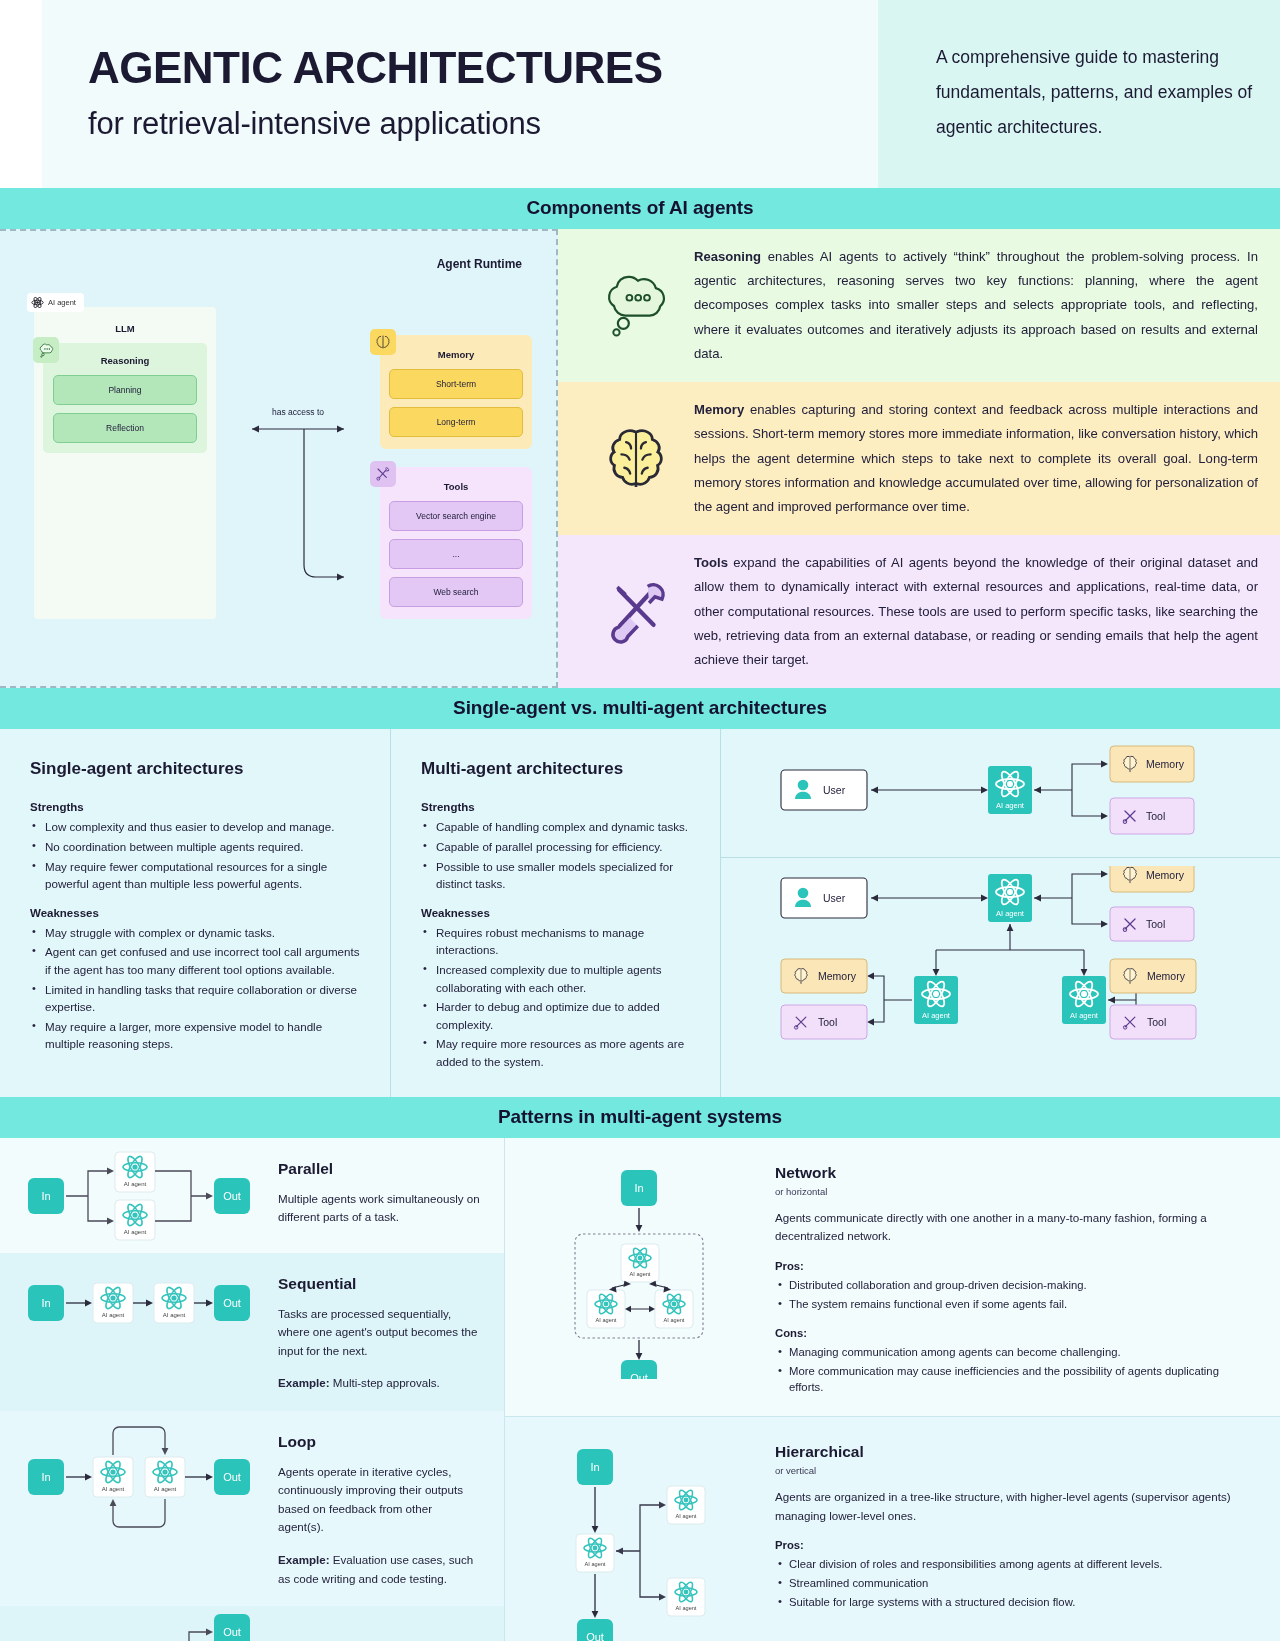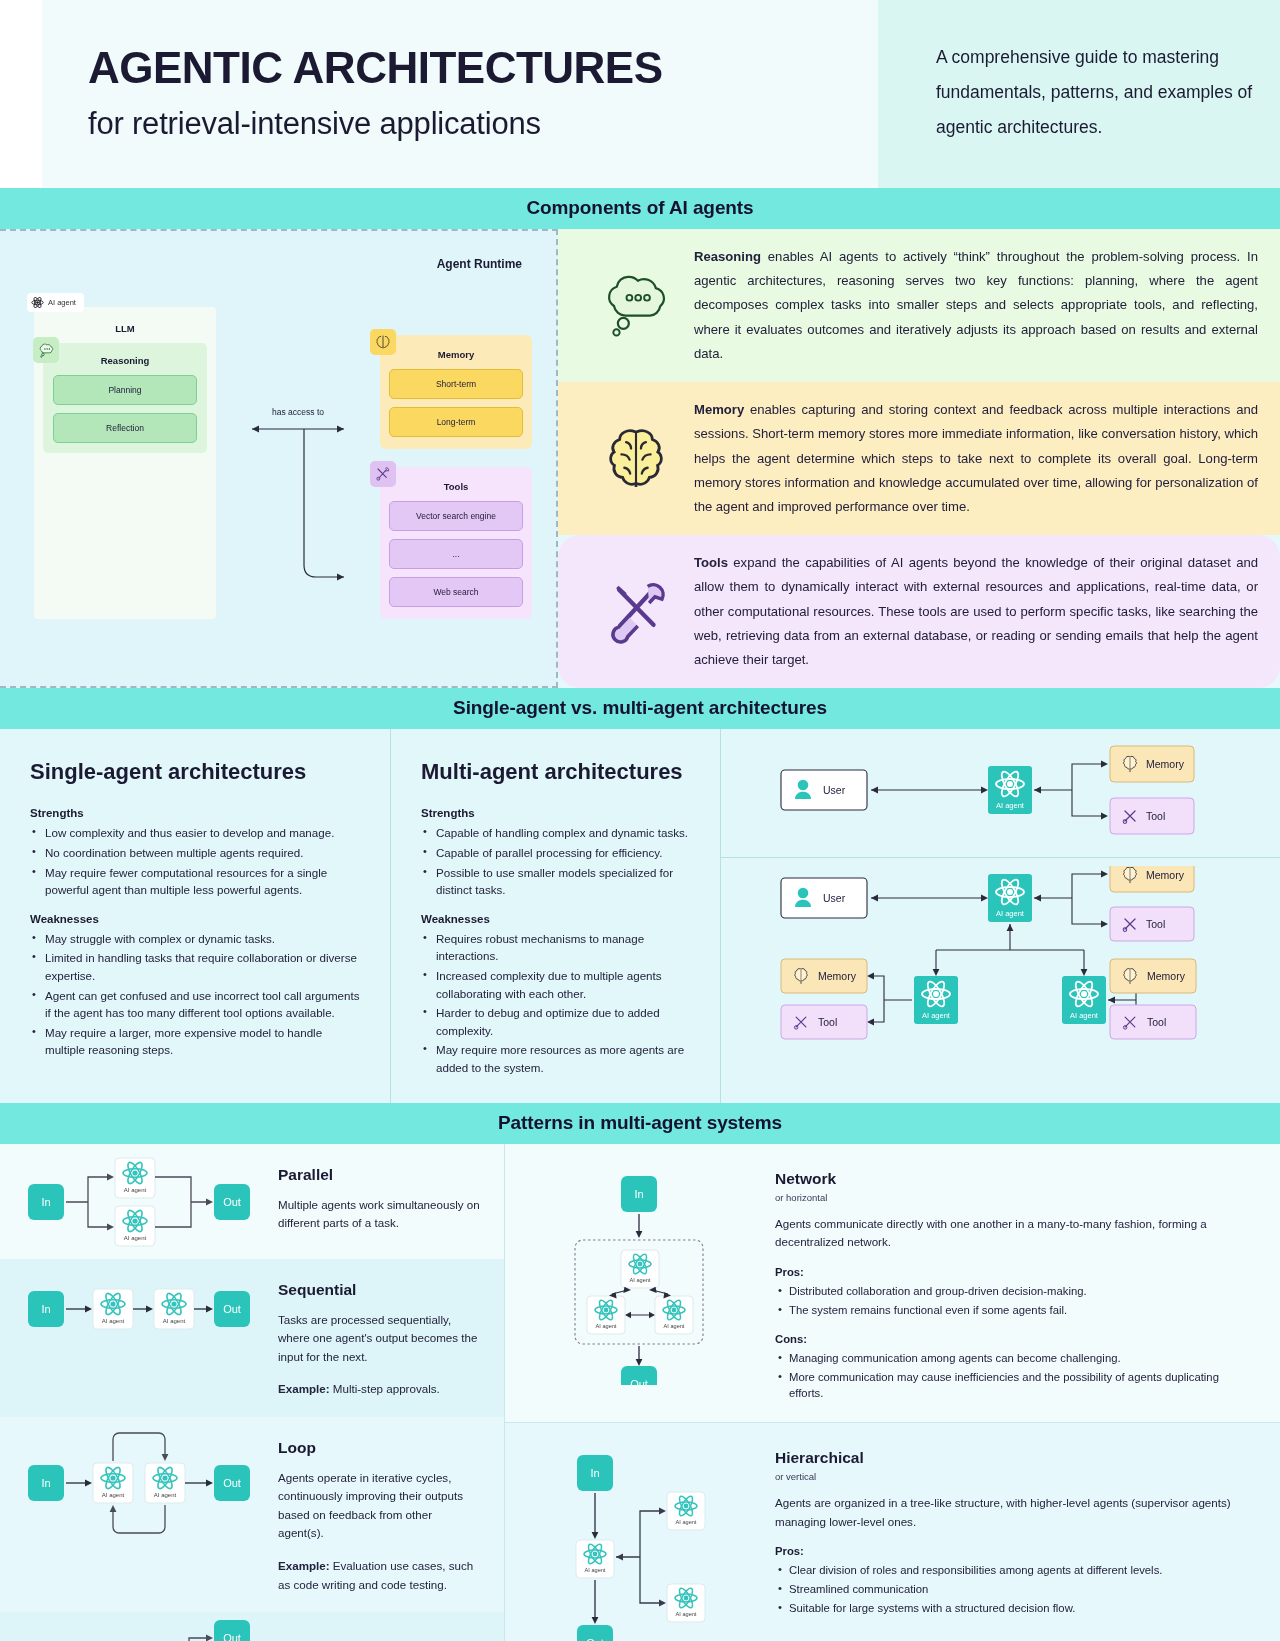--- a/index.html
+++ b/index.html
@@ -42,21 +42,21 @@
   .components { display: flex; width: 100%; background: #e6f8fb; }
   .comp-diagram {
     flex: 0 0 447px; background: #dff5fa;
     border: 2px dashed #9fb9c4; border-left: none;
     position: relative; padding: 18px 14px 10px 14px;
   }
   .comp-texts { flex: 1 1 auto; }
   .comp-row { display: flex; padding: 16px 22px 16px 20px; min-height: 120px;}
   .comp-row.reasoning { background: #e9fae2; }
   .comp-row.memory    { background: #fdeec2; }
-  .comp-row.tools     { background: #f4e6fb; border-radius: 22px; }
+  .comp-row.tools     { background: #f4e6fb; }
   .comp-icon { flex: 0 0 116px; display:flex; align-items:center; justify-content:center; }
   .comp-body { font-size: 13.1px; line-height: 1.85; text-align: justify; color:#23203c; }
   .comp-body b { font-weight: 700; }
 
   
   .runtime-label {
     position: absolute; right: 34px; top: 26px;
     font-size: 12px; font-weight: 700; color: #1c1a33;
   }
   .ai-agent-tag {
@@ -97,21 +97,21 @@
     position:absolute; left: 205px; top: 118px;
     font-size:8.5px; color:#23203c; width: 90px; text-align:center;
   }
 
   
   .cmp { display:flex; width:100%; background:#e2f7fa; }
   .cmp-col { padding: 30px 26px 24px 30px; }
   .cmp-col.a { flex: 0 0 390px; }
   .cmp-col.b { flex: 0 0 330px; border-left:1px solid #b9dfe6; }
   .cmp-diags { flex:1 1 auto; border-left:1px solid #b9dfe6; }
-  .cmp-h { font-size:22px; font-weight:700; margin-bottom:22px; color:#1c1a33; }
+  .cmp-h { font-size:17px; font-weight:700; margin-bottom:22px; color:#1c1a33; }
   .cmp-sub { font-size:11.5px; font-weight:700; margin:14px 0 5px; color:#1c1a33;}
   .cmp-list { list-style:none; }
   .cmp-list li {
     font-size:11.6px; line-height:1.52; padding-left:15px; position:relative;
     margin-bottom:2px; color:#24223d;
   }
   .cmp-list li:before {
     content:"•"; position:absolute; left:2px; top:-1px; font-size:11px; color:#24223d;
   }
   .diag-cell { height:129px; display:flex; align-items:center; justify-content:center; }
@@ -302,22 +302,22 @@
       <div class="cmp-h">Single-agent architectures</div>
       <div class="cmp-sub">Strengths</div>
       <ul class="cmp-list">
         <li>Low complexity and thus easier to develop and manage.</li>
         <li>No coordination between multiple agents required.</li>
         <li>May require fewer computational resources for a single powerful agent than multiple less powerful agents.</li>
       </ul>
       <div class="cmp-sub">Weaknesses</div>
       <ul class="cmp-list">
         <li>May struggle with complex or dynamic tasks.</li>
+        <li>Agent can get confused and use incorrect tool call arguments if the agent has too many different tool options available.</li>
         <li>Limited in handling tasks that require collaboration or diverse expertise.</li>
-        <li>Agent can get confused and use incorrect tool call arguments if the agent has too many different tool options available.</li>
         <li>May require a larger, more expensive model to handle multiple reasoning steps.</li>
       </ul>
     </div>
 
     <div class="cmp-col b">
       <div class="cmp-h">Multi-agent architectures</div>
       <div class="cmp-sub">Strengths</div>
       <ul class="cmp-list">
         <li>Capable of handling complex and dynamic tasks.</li>
         <li>Capable of parallel processing for efficiency.</li>

